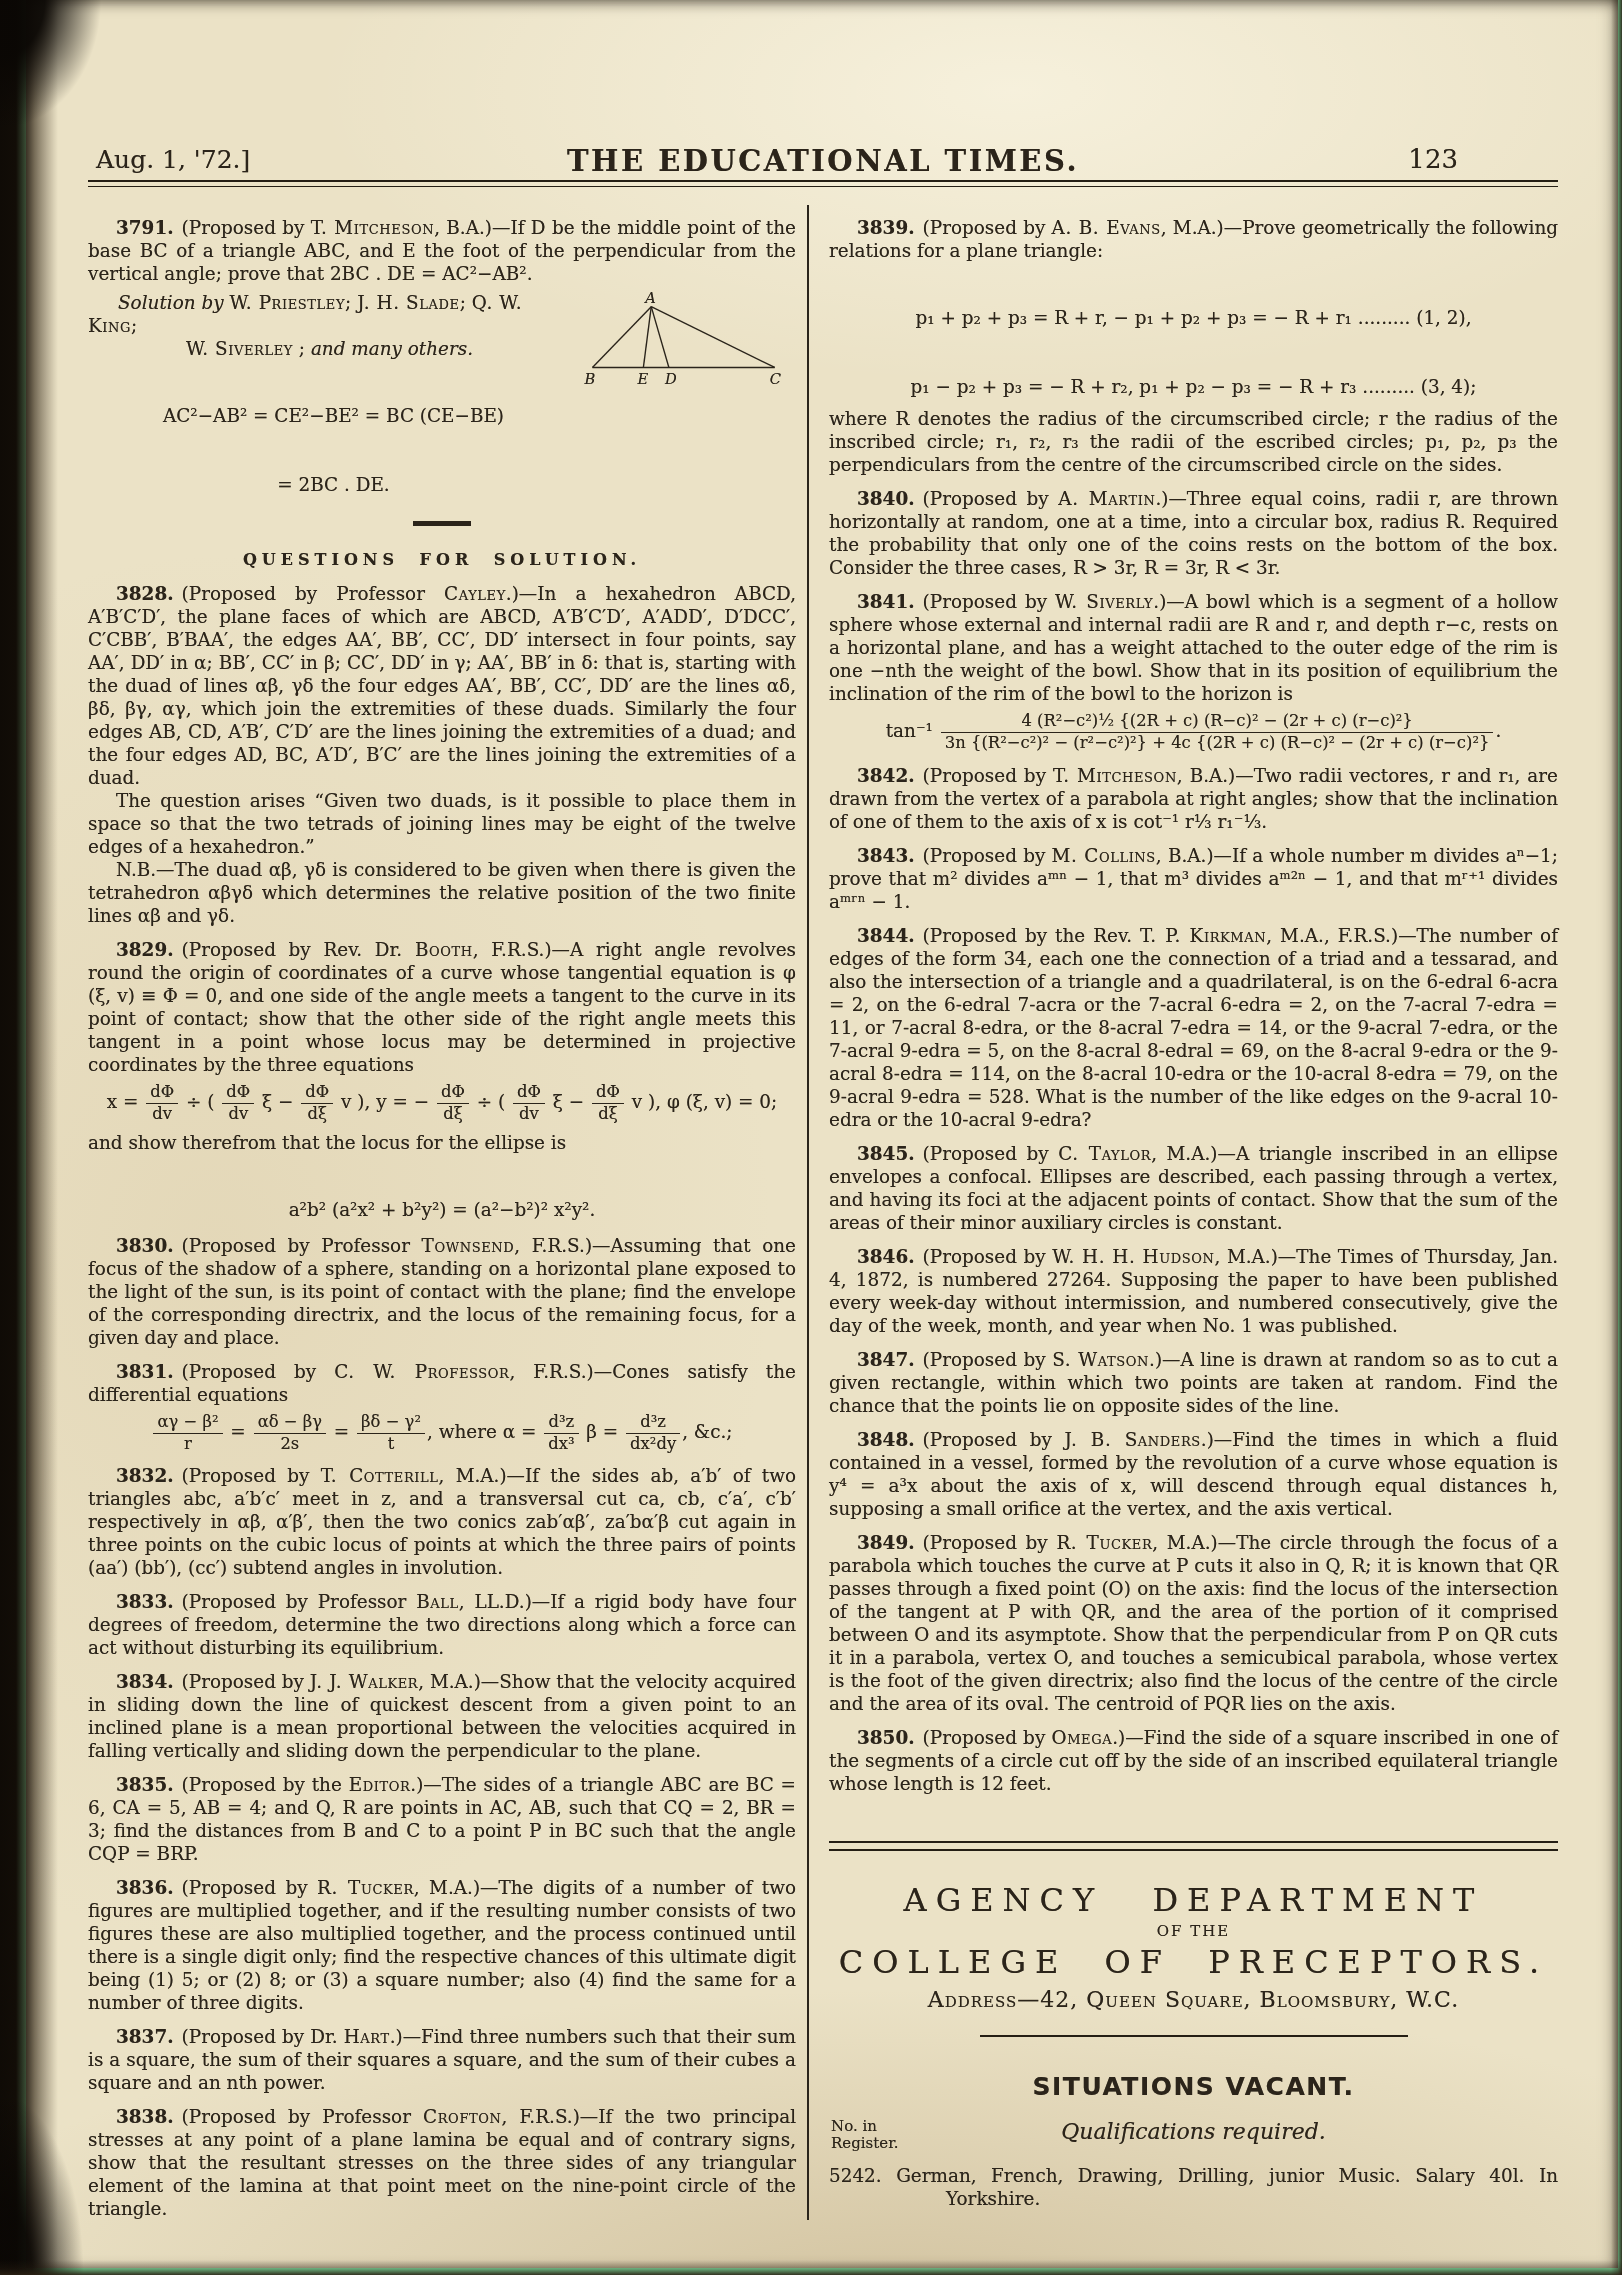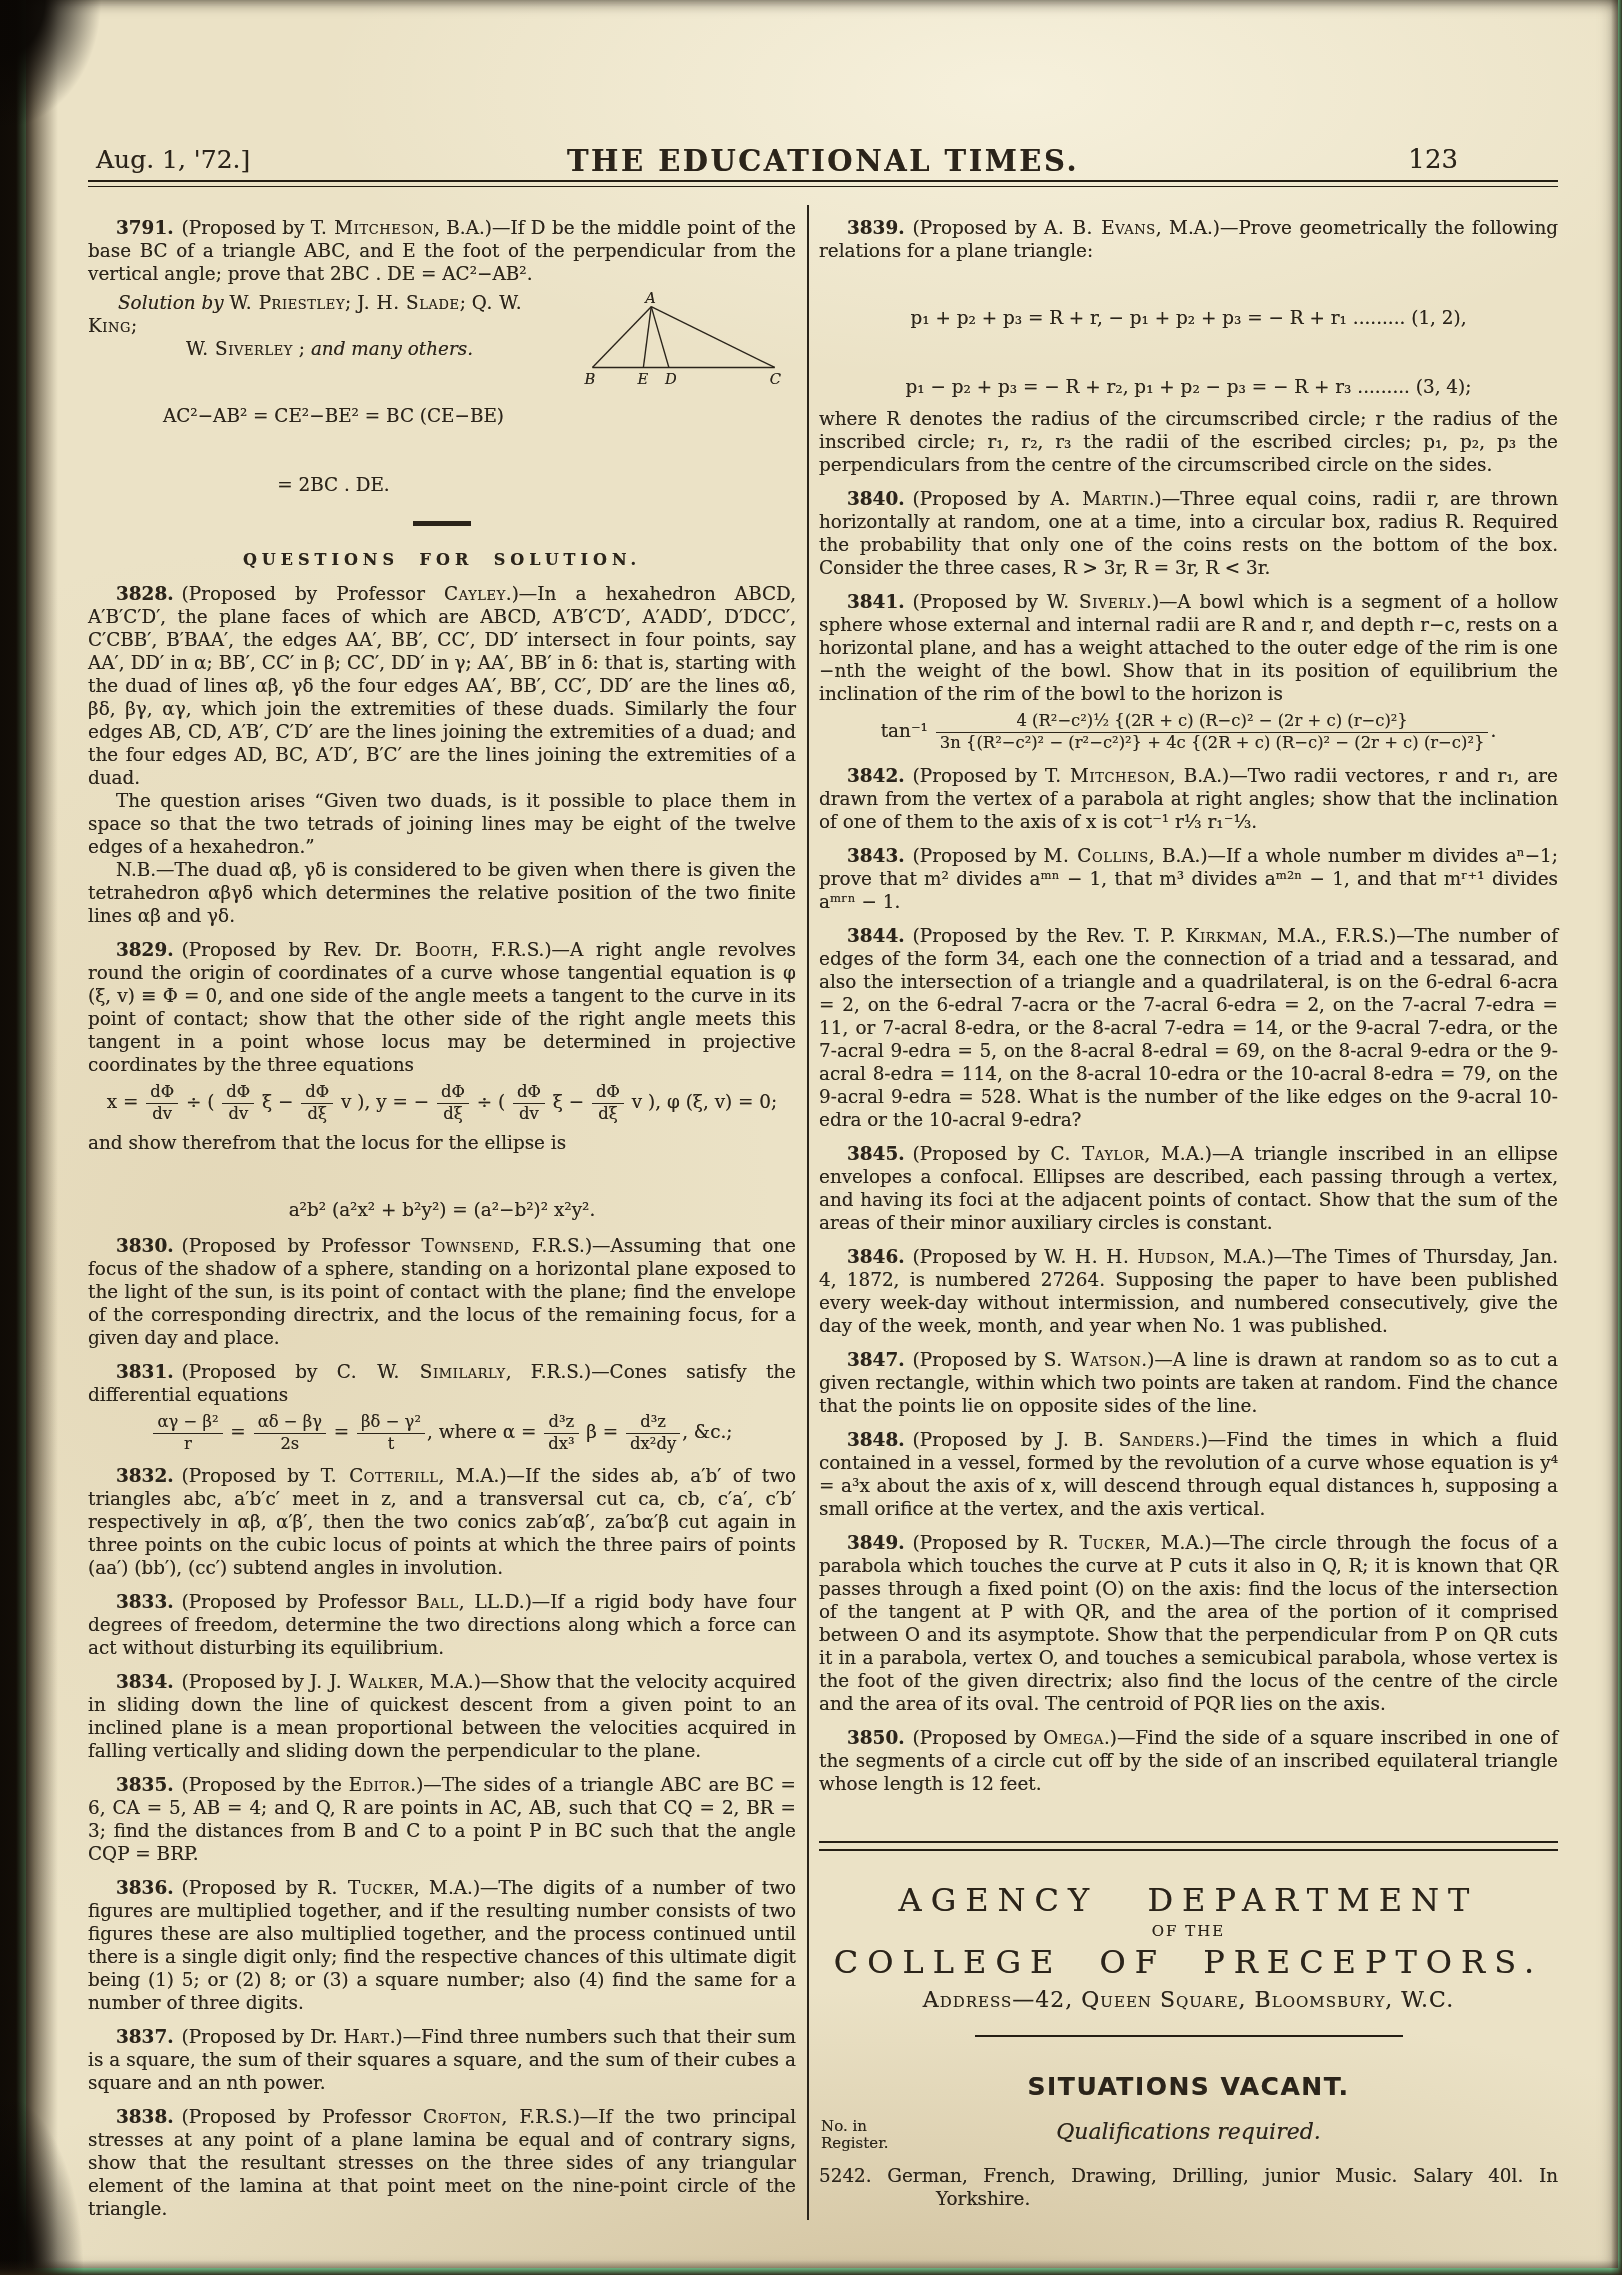--- a/index.html
+++ b/index.html
@@ -27,21 +27,21 @@
 
   .pagehead{position:relative;height:56px;}
   .hdate{position:absolute;left:8px;bottom:2px;font-size:25px;}
   .htitle{position:absolute;left:0;right:0;bottom:0;text-align:center;font-size:29px;font-weight:700;letter-spacing:2.5px;}
   .hpage{position:absolute;right:100px;bottom:2px;font-size:26px;}
   .rule-double{height:4px;border-top:2px solid #241e14;border-bottom:1px solid #241e14;margin-top:7px;}
 
   .cols{display:flex;margin-top:18px;}
   .col-left{width:708px;flex:none;}
   .divider{flex:none;width:2px;background:#2a241b;margin-left:11px;}
-  .col-right{flex:1;padding-left:10px;}
+  .col-right{flex:1;padding-left:20px;}
 
   p{margin:0;}
   .phead,.pind{text-indent:28px;text-align:justify;}
   .pflush{text-align:justify;}
   .problem{margin-top:11px;}
   .pnum{font-weight:700;margin-right:8px;}
   .sc{font-variant:small-caps;letter-spacing:0.6px;}
   .it{font-style:italic;}
 
   .formula{text-align:center;margin:7px 0;}
@@ -139,21 +139,21 @@
               <div class="formula frow"><span class="ft">x = </span><span class="frac"><span class="fn">dΦ</span><span class="fd">dv</span></span><span class="ft"> ÷ ( </span><span class="frac"><span class="fn">dΦ</span><span class="fd">dv</span></span><span class="ft"> ξ − </span><span class="frac"><span class="fn">dΦ</span><span class="fd">dξ</span></span><span class="ft"> v ),   y = − </span><span class="frac"><span class="fn">dΦ</span><span class="fd">dξ</span></span><span class="ft"> ÷ ( </span><span class="frac"><span class="fn">dΦ</span><span class="fd">dv</span></span><span class="ft"> ξ − </span><span class="frac"><span class="fn">dΦ</span><span class="fd">dξ</span></span><span class="ft"> v ),   φ (ξ, v) = 0;</span></div>
               <p class="pflush">and show therefrom that the locus for the ellipse is</p>
               <div class="formula">
                 <div class="fline">a²b² (a²x² + b²y²) = (a²−b²)² x²y².</div>
               </div>
             </div>
             <div class="problem">
               <p class="phead"><span class="pnum">3830.</span><span>(Proposed by Professor </span><span class="sc">Townsend</span><span>, F.R.S.)—</span><span>Assuming that one focus of the shadow of a sphere, standing on a horizontal plane exposed to the light of the sun, is its point of contact with the plane; find the envelope of the corresponding directrix, and the locus of the remaining focus, for a given day and place.</span></p>
             </div>
             <div class="problem">
-              <p class="phead"><span class="pnum">3831.</span><span>(Proposed by </span><span class="sc">C. W. Similarly</span><span>, F.R.S.)—</span><span>Cones satisfy the differential equations</span></p>
+              <p class="phead"><span class="pnum">3831.</span><span>(Proposed by </span><span class="sc">C. W. Professor</span><span>, F.R.S.)—</span><span>Cones satisfy the differential equations</span></p>
               <div class="formula frow"><span class="frac"><span class="fn">αγ − β²</span><span class="fd">r</span></span><span class="ft"> = </span><span class="frac"><span class="fn">αδ − βγ</span><span class="fd">2s</span></span><span class="ft"> = </span><span class="frac"><span class="fn">βδ − γ²</span><span class="fd">t</span></span><span class="ft">,   where   α = </span><span class="frac"><span class="fn">d³z</span><span class="fd">dx³</span></span><span class="ft">   β = </span><span class="frac"><span class="fn">d³z</span><span class="fd">dx²dy</span></span><span class="ft">,  &amp;c.;</span></div>
             </div>
             <div class="problem">
               <p class="phead"><span class="pnum">3832.</span><span>(Proposed by </span><span class="sc">T. Cotterill</span><span>, M.A.)—</span><span>If the sides ab, a′b′ of two triangles abc, a′b′c′ meet in z, and a transversal cut ca, cb, c′a′, c′b′ respectively in αβ, α′β′, then the two conics zab′αβ′, za′bα′β cut again in three points on the cubic locus of points at which the three pairs of points (aa′) (bb′), (cc′) subtend angles in involution.</span></p>
             </div>
             <div class="problem">
               <p class="phead"><span class="pnum">3833.</span><span>(Proposed by Professor </span><span class="sc">Ball</span><span>, LL.D.)—</span><span>If a rigid body have four degrees of freedom, determine the two directions along which a force can act without disturbing its equilibrium.</span></p>
             </div>
             <div class="problem">
               <p class="phead"><span class="pnum">3834.</span><span>(Proposed by </span><span class="sc">J. J. Walker</span><span>, M.A.)—</span><span>Show that the velocity acquired in sliding down the line of quickest descent from a given point to an inclined plane is a mean proportional between the velocities acquired in falling vertically and sliding down the perpendicular to the plane.</span></p>

